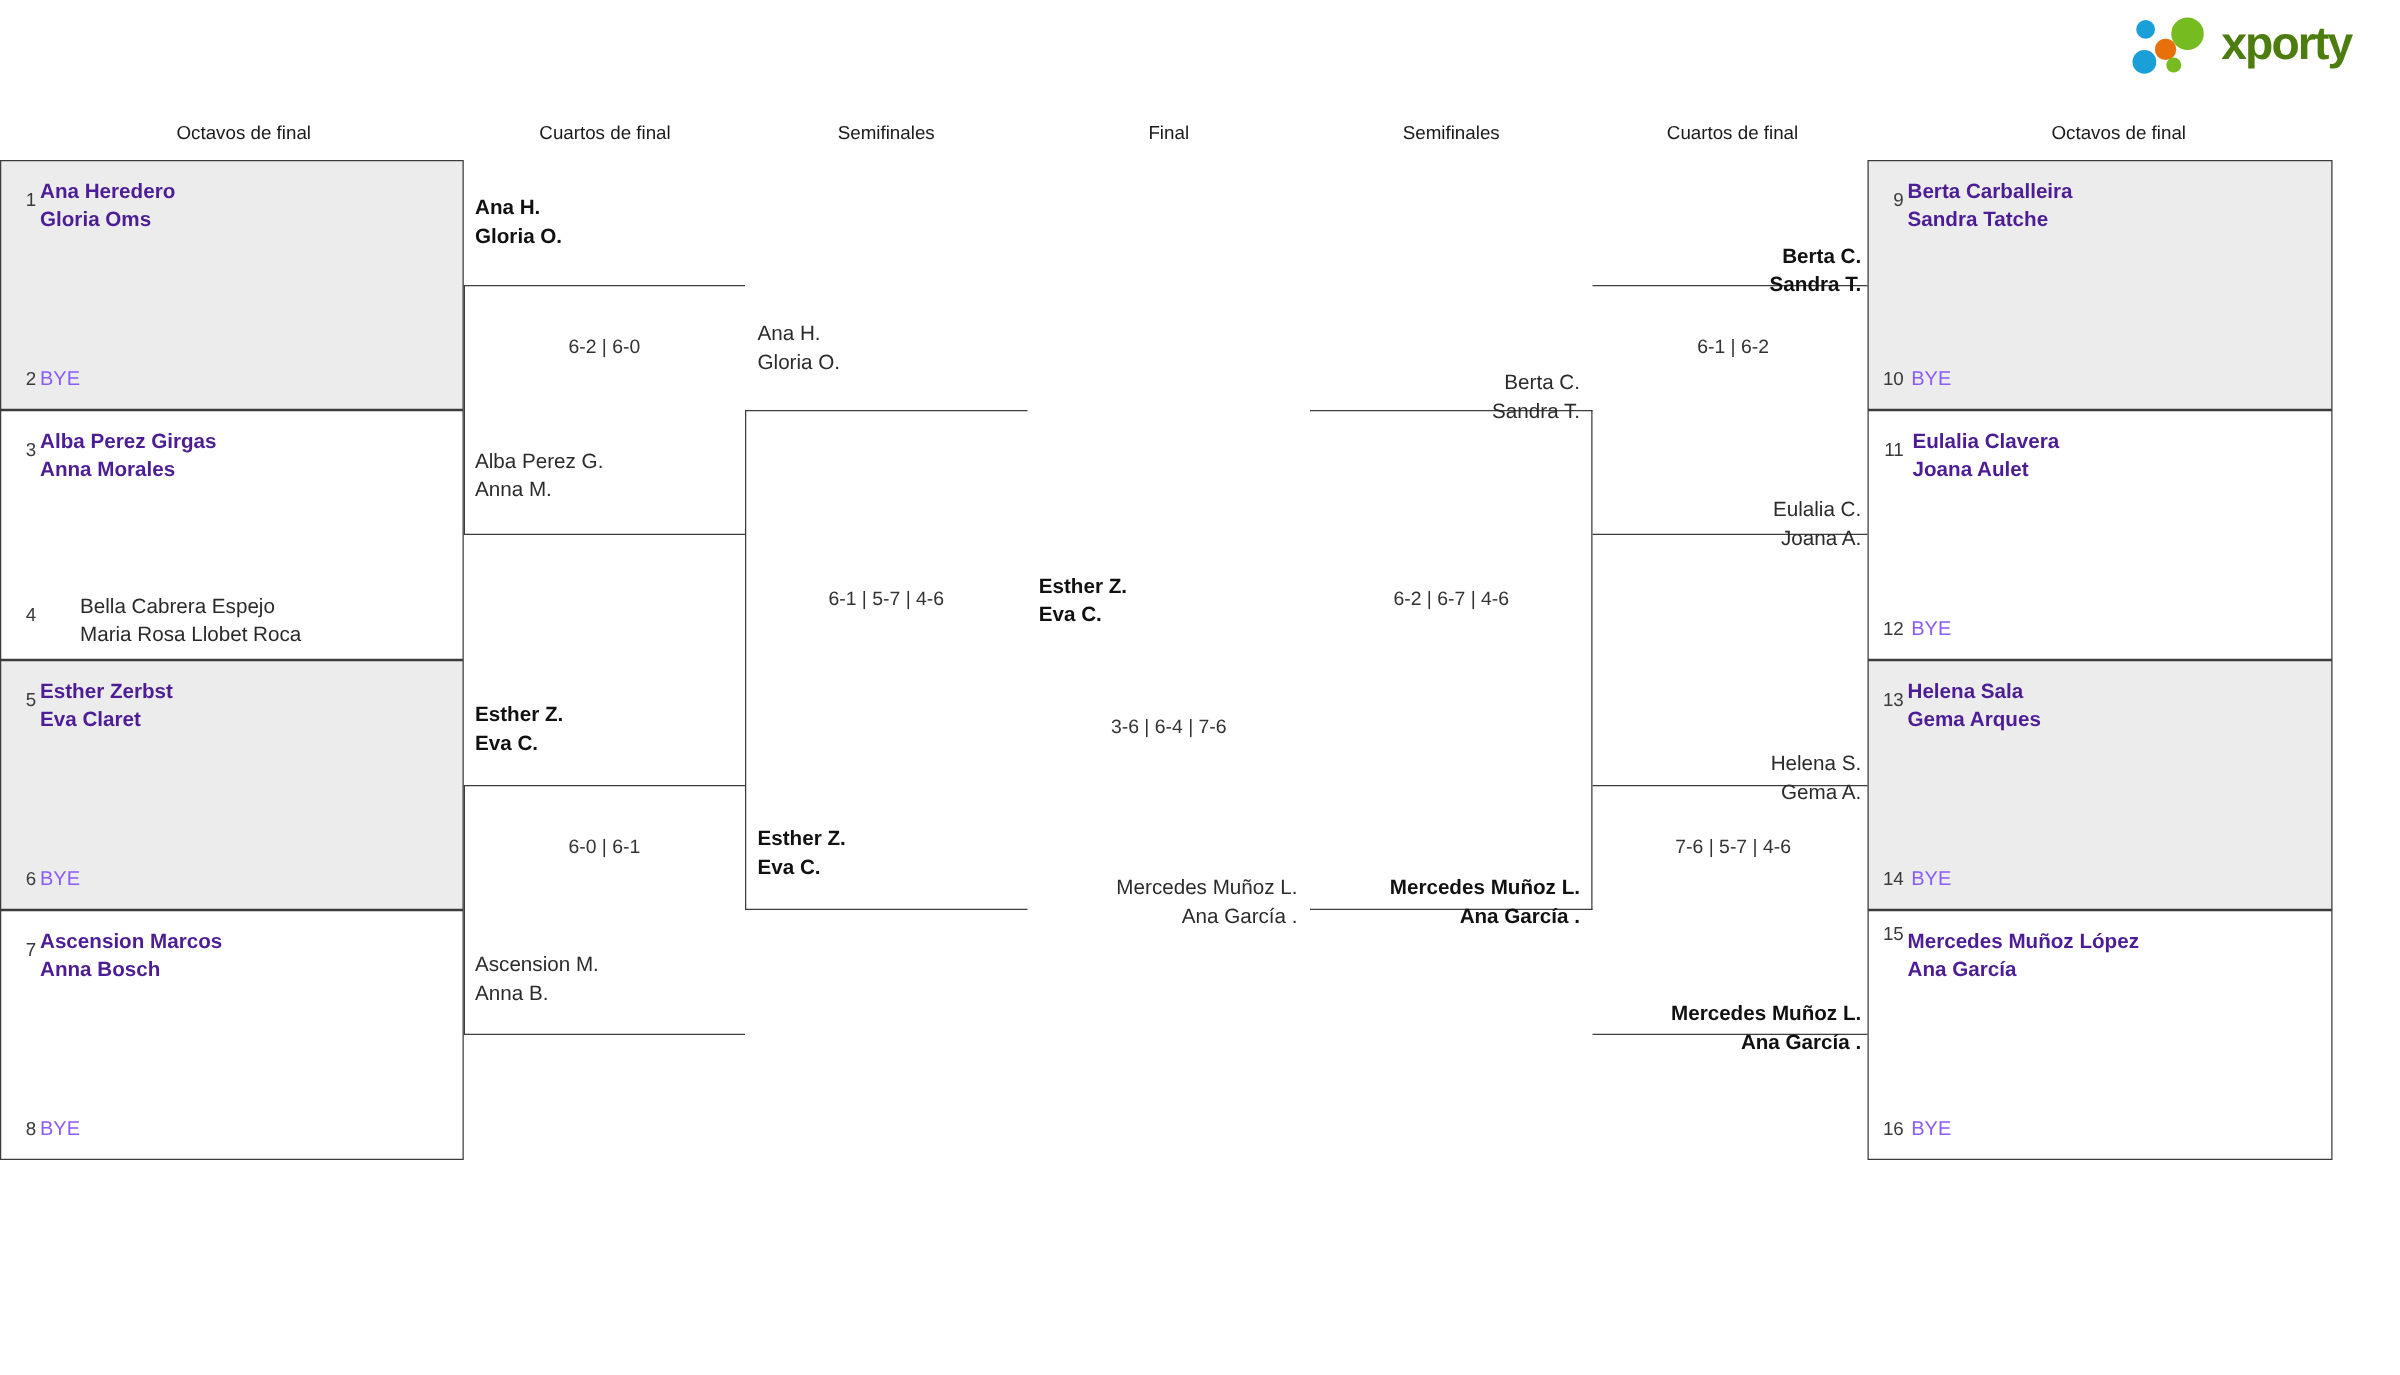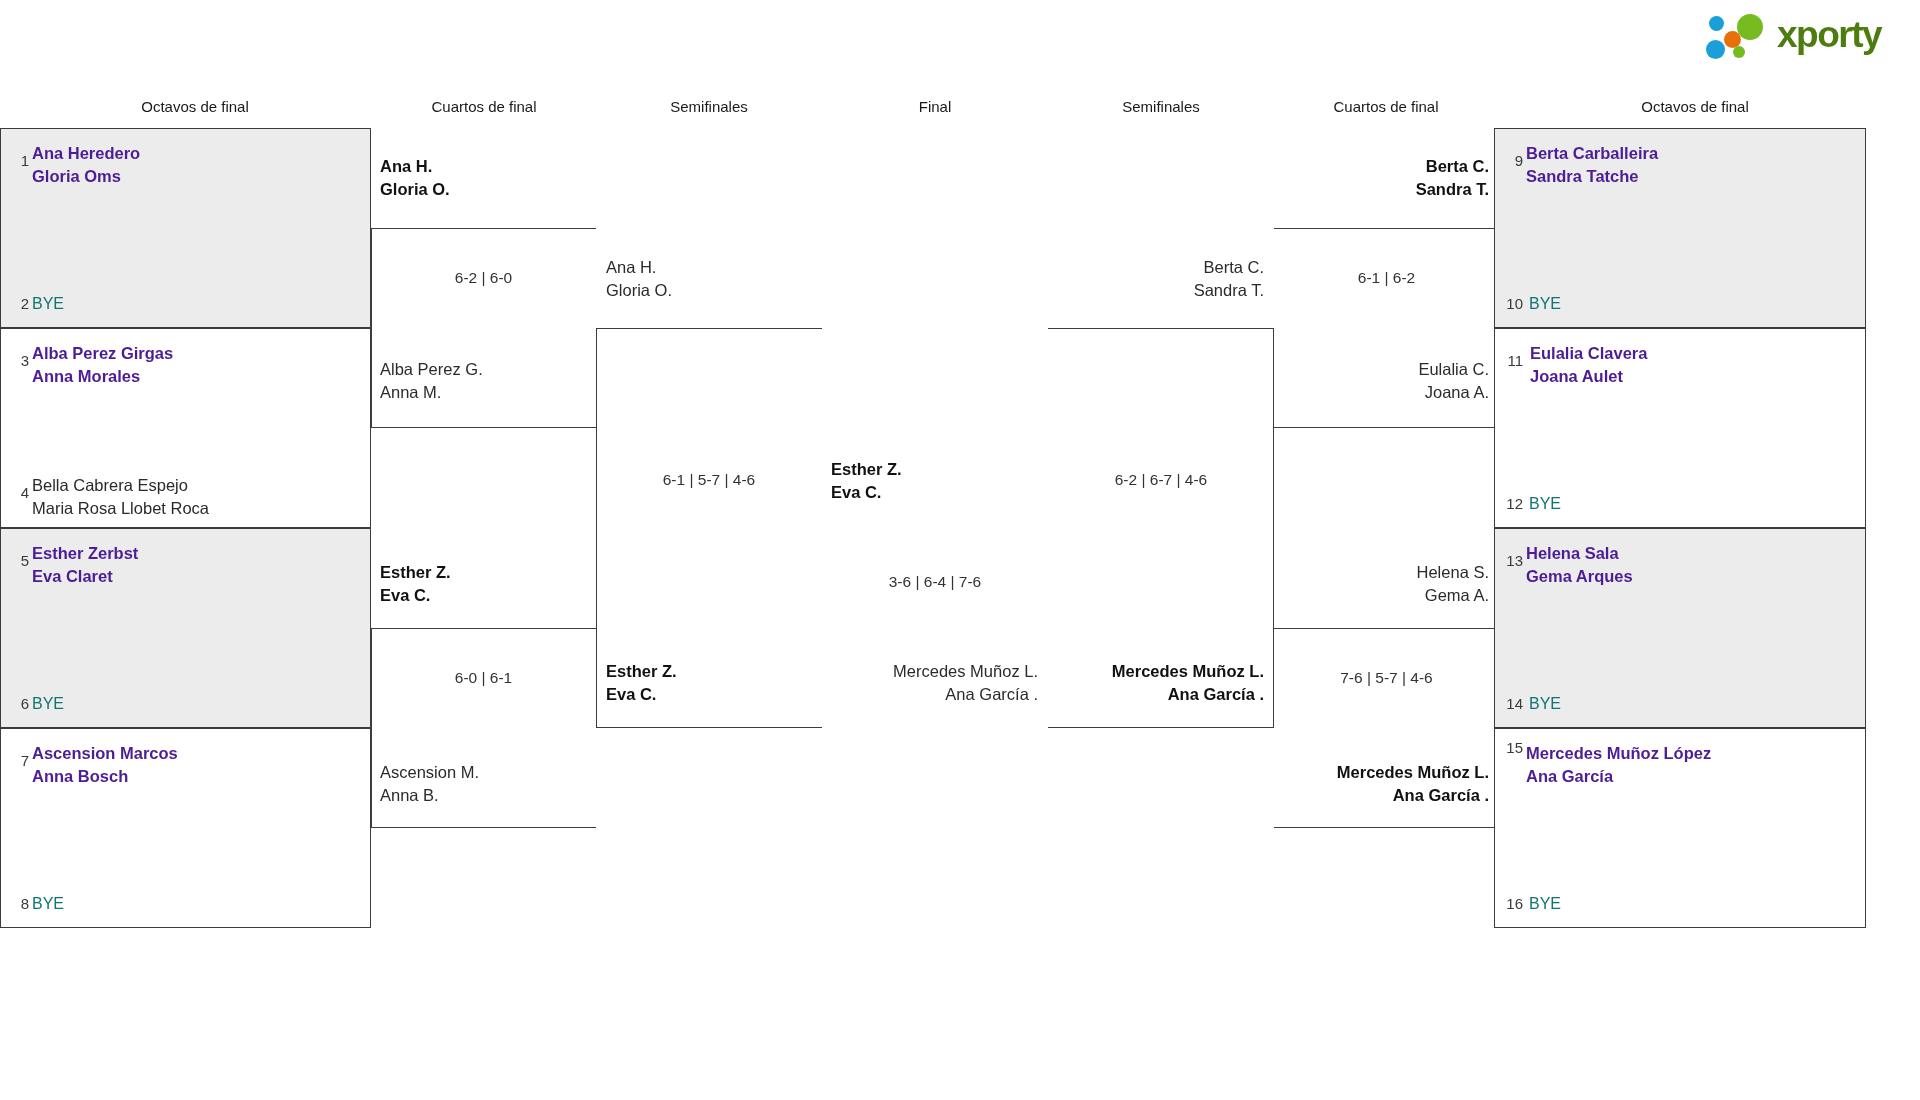--- a/index.html
+++ b/index.html
@@ -43,42 +43,42 @@
 
   .seed{
     position:absolute;font-size:15px;color:#3a3a3a;line-height:18px;
     width:26px;text-align:right;
   }
   .players{
     position:absolute;font-size:16.5px;line-height:22.5px;color:#4c1d95;
     white-space:nowrap;
   }
   .players.win{font-weight:bold;}
-  .players.lose{font-weight:normal;color:#2a2a2a;}
+  .players.lose{font-weight:normal;color:#2a2a2a;margin-left:32px;}
   .bye{
-    position:absolute;font-size:16px;line-height:20px;color:#0f766e;
+    position:absolute;font-size:16px;line-height:20px;color:#8b5cf6;
     font-weight:normal;
   }
 
   
   .conn{position:absolute;box-sizing:border-box;border:1px solid #3c3c3c;}
   .conn.left{border-left:none;}      
   .conn.right{border-right:none;}    
 
   .score{
     position:absolute;font-size:15.5px;color:#333333;line-height:20px;
     white-space:nowrap;text-align:center;
   }
 
   .adv{
     position:absolute;font-size:16.5px;line-height:22.5px;white-space:nowrap;
   }
   .adv.win{font-weight:bold;color:#111111;}
   .adv.lose{font-weight:normal;color:#2b2b2b;}
-  .adv.r{text-align:right;}
+  .adv.r{text-align:right;margin-top:39px;}
 </style>
 </head>
 <body>
 
 <div id="root">
 
   <div class="title-block">
   </div>
 
   <div class="logo">

